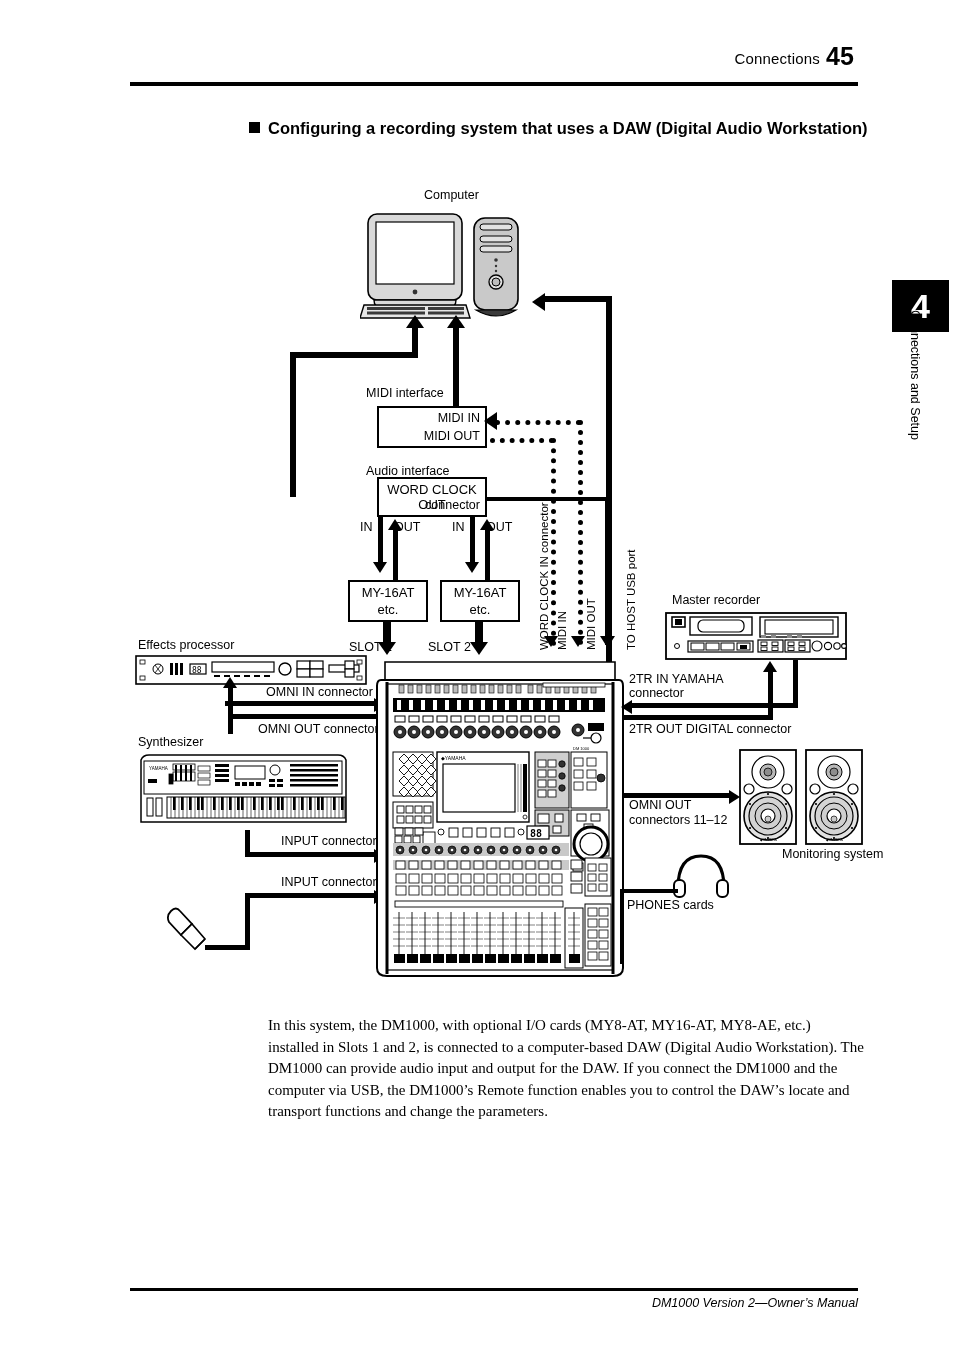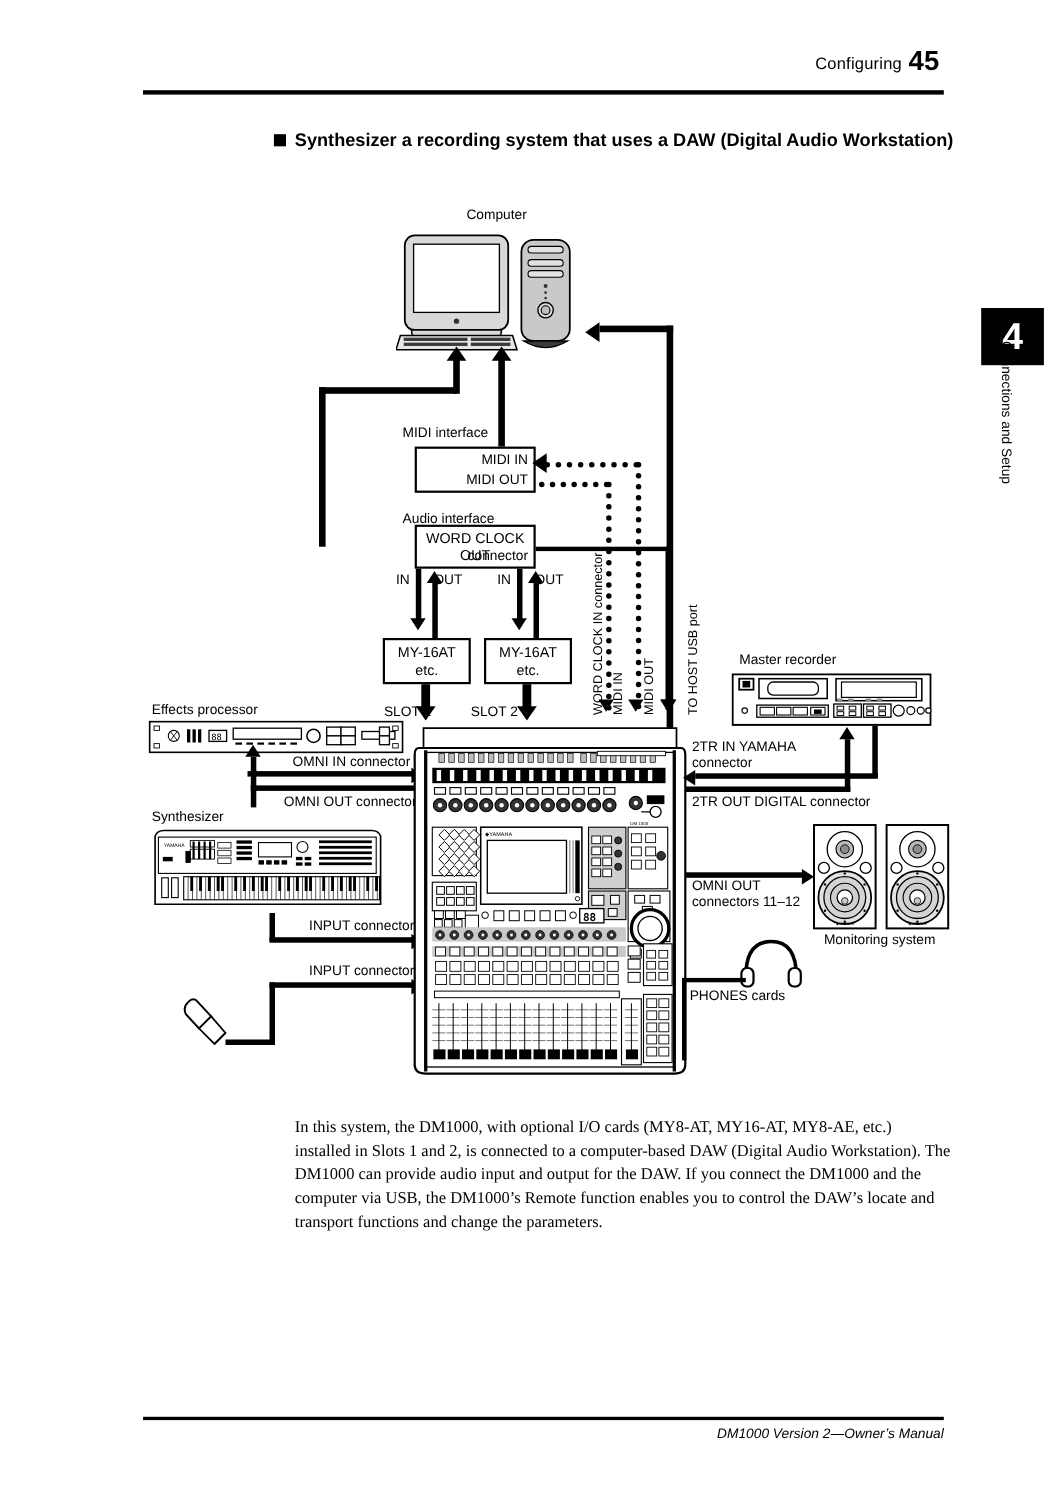--- a/index.html
+++ b/index.html
@@ -177,26 +177,26 @@
   .ar-sm-up    { border-left: 7px solid transparent; border-right: 7px solid transparent; border-bottom: 11px solid #000; }
   .ar-sm-down  { border-left: 7px solid transparent; border-right: 7px solid transparent; border-top: 11px solid #000; }
   .ar-sm-left  { border-top: 7px solid transparent; border-bottom: 7px solid transparent; border-right: 11px solid #000; }
   .ar-sm-right { border-top: 7px solid transparent; border-bottom: 7px solid transparent; border-left: 11px solid #000; }
 </style>
 </head>
 <body>
 
 <div class="page">
 
-  <div class="hdr-title">Configuring</div>
+  <div class="hdr-title">Connections</div>
   <div class="hdr-pageno">45</div>
   <div class="hdr-rule"></div>
 
   <div class="sec-bullet"></div>
-  <div class="sec-heading">Synthesizer a recording system that uses a DAW (Digital Audio Workstation)</div>
+  <div class="sec-heading">Configuring a recording system that uses a DAW (Digital Audio Workstation)</div>
 
   <div class="chap-box">
     <div class="chap-num">4</div>
   </div>
   <div class="chap-label">Connections and Setup</div>
 
   <div class="dg" style="left:0;top:0;width:954px;height:1000px;">
 
     <div class="lbl" style="left:424px; top:188px;">Computer</div>
 
@@ -946,21 +946,21 @@
       <g fill="#000">
         <circle cx="78" cy="56" r="1.1"></circle>
           <circle cx="114" cy="56" r="1.1"></circle>
         <circle cx="78" cy="80" r="1.1"></circle>
           <circle cx="114" cy="80" r="1.1"></circle>
         <circle cx="96" cy="46" r="1.1"></circle>
           <circle cx="96" cy="90" r="1.1"></circle>
       </g>
       <text x="88" y="93" font-family="Liberation Sans, sans-serif" font-size="3.4" fill="#000">◆YAMAHA</text>
     </svg>
-    <div class="lbl" style="left:749px; top:847px;">Monitoring system</div>
+    <div class="lbl" style="left:782px; top:847px;">Monitoring system</div>
 
     <div class="lbl" style="left:629px; top:798px;">OMNI OUT</div>
     <div class="lbl" style="left:629px; top:813px;">connectors 11–12</div>
     <div class="ln" style="left:623px; top:793px; width:110px; height:5px;"></div>
     <div class="ar-sm-right dg" style="left:729px; top:790px;"></div>
 
     <svg class="dg" style="left:670px; top:848px;" width="62" height="50" viewBox="0 0 62 50">
       <path d="M8 40 Q8 8 31 8 Q54 8 54 40" fill="none" stroke="#000" stroke-width="3.2"></path>
       <rect x="4" y="32" width="11" height="17" rx="5" fill="#fff" stroke="#000" stroke-width="2"></rect>
       <rect x="47" y="32" width="11" height="17" rx="5" fill="#fff" stroke="#000" stroke-width="2"></rect>

